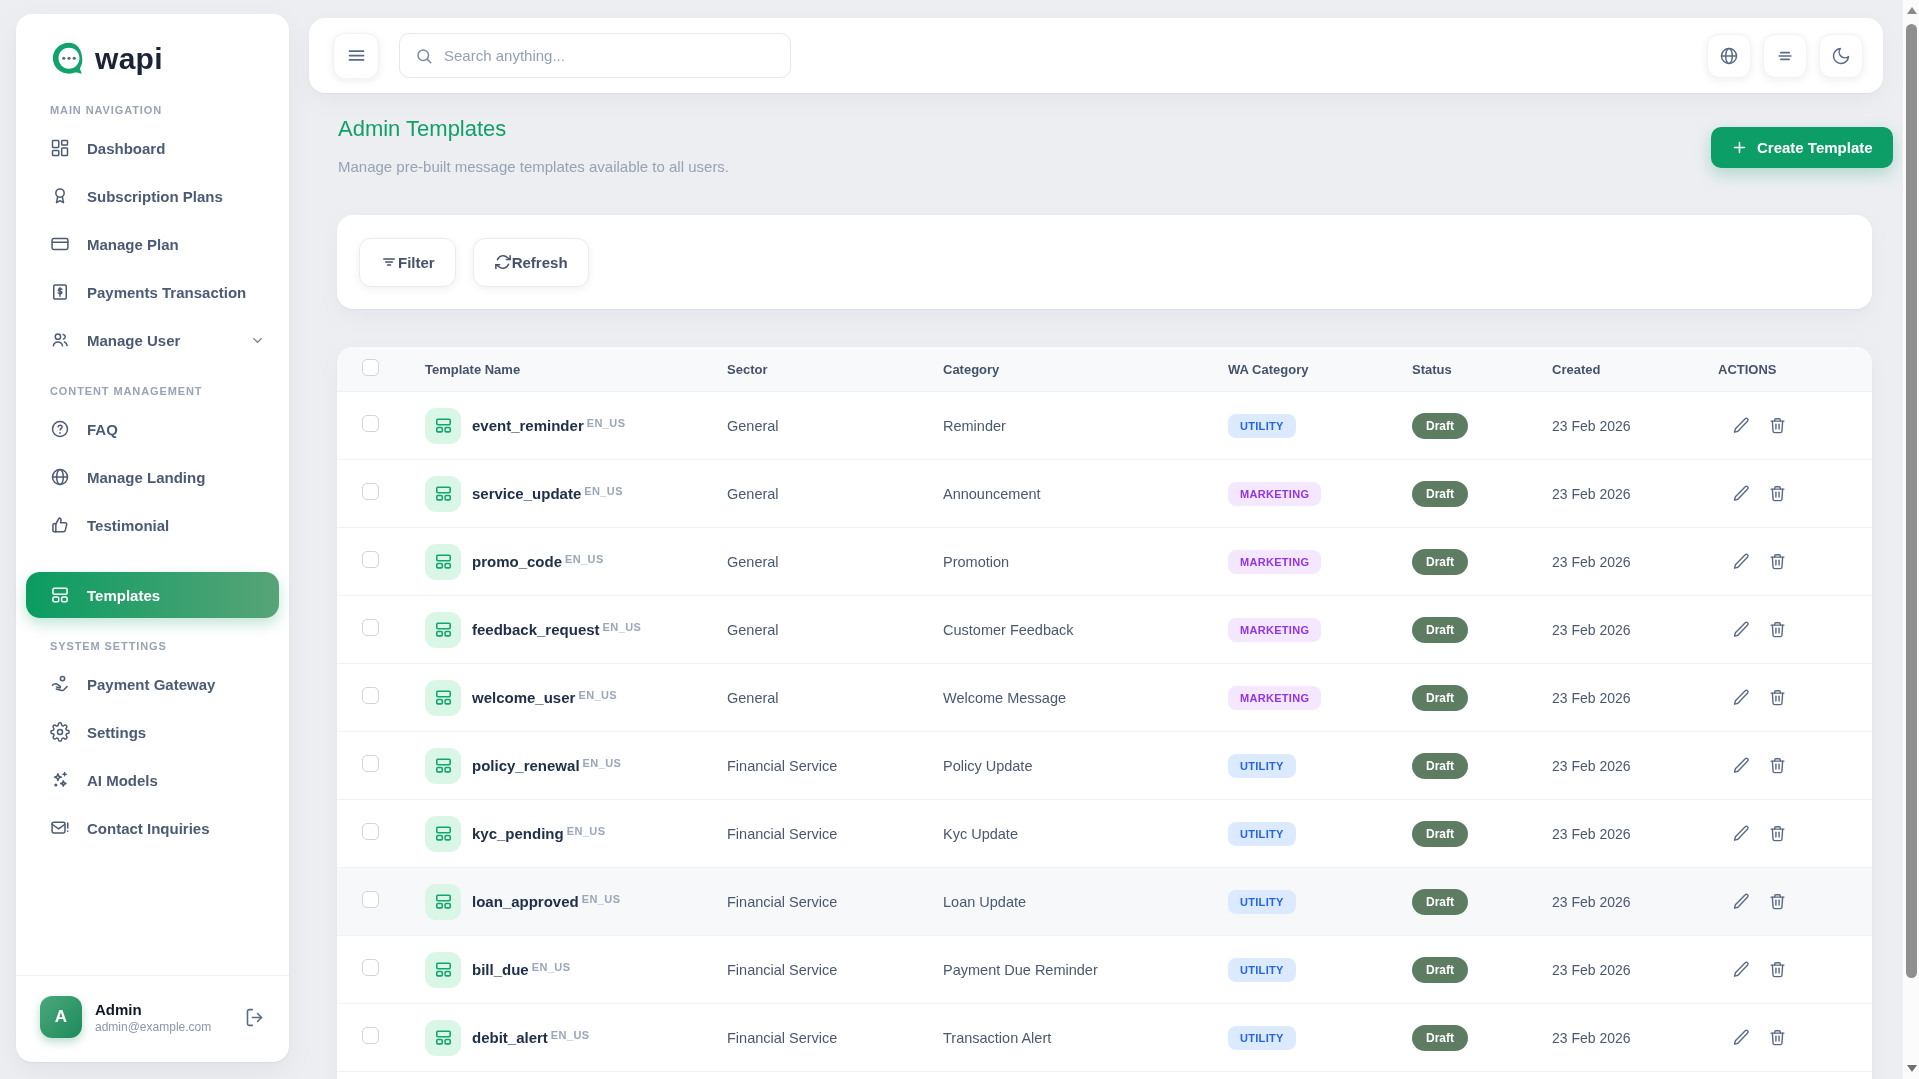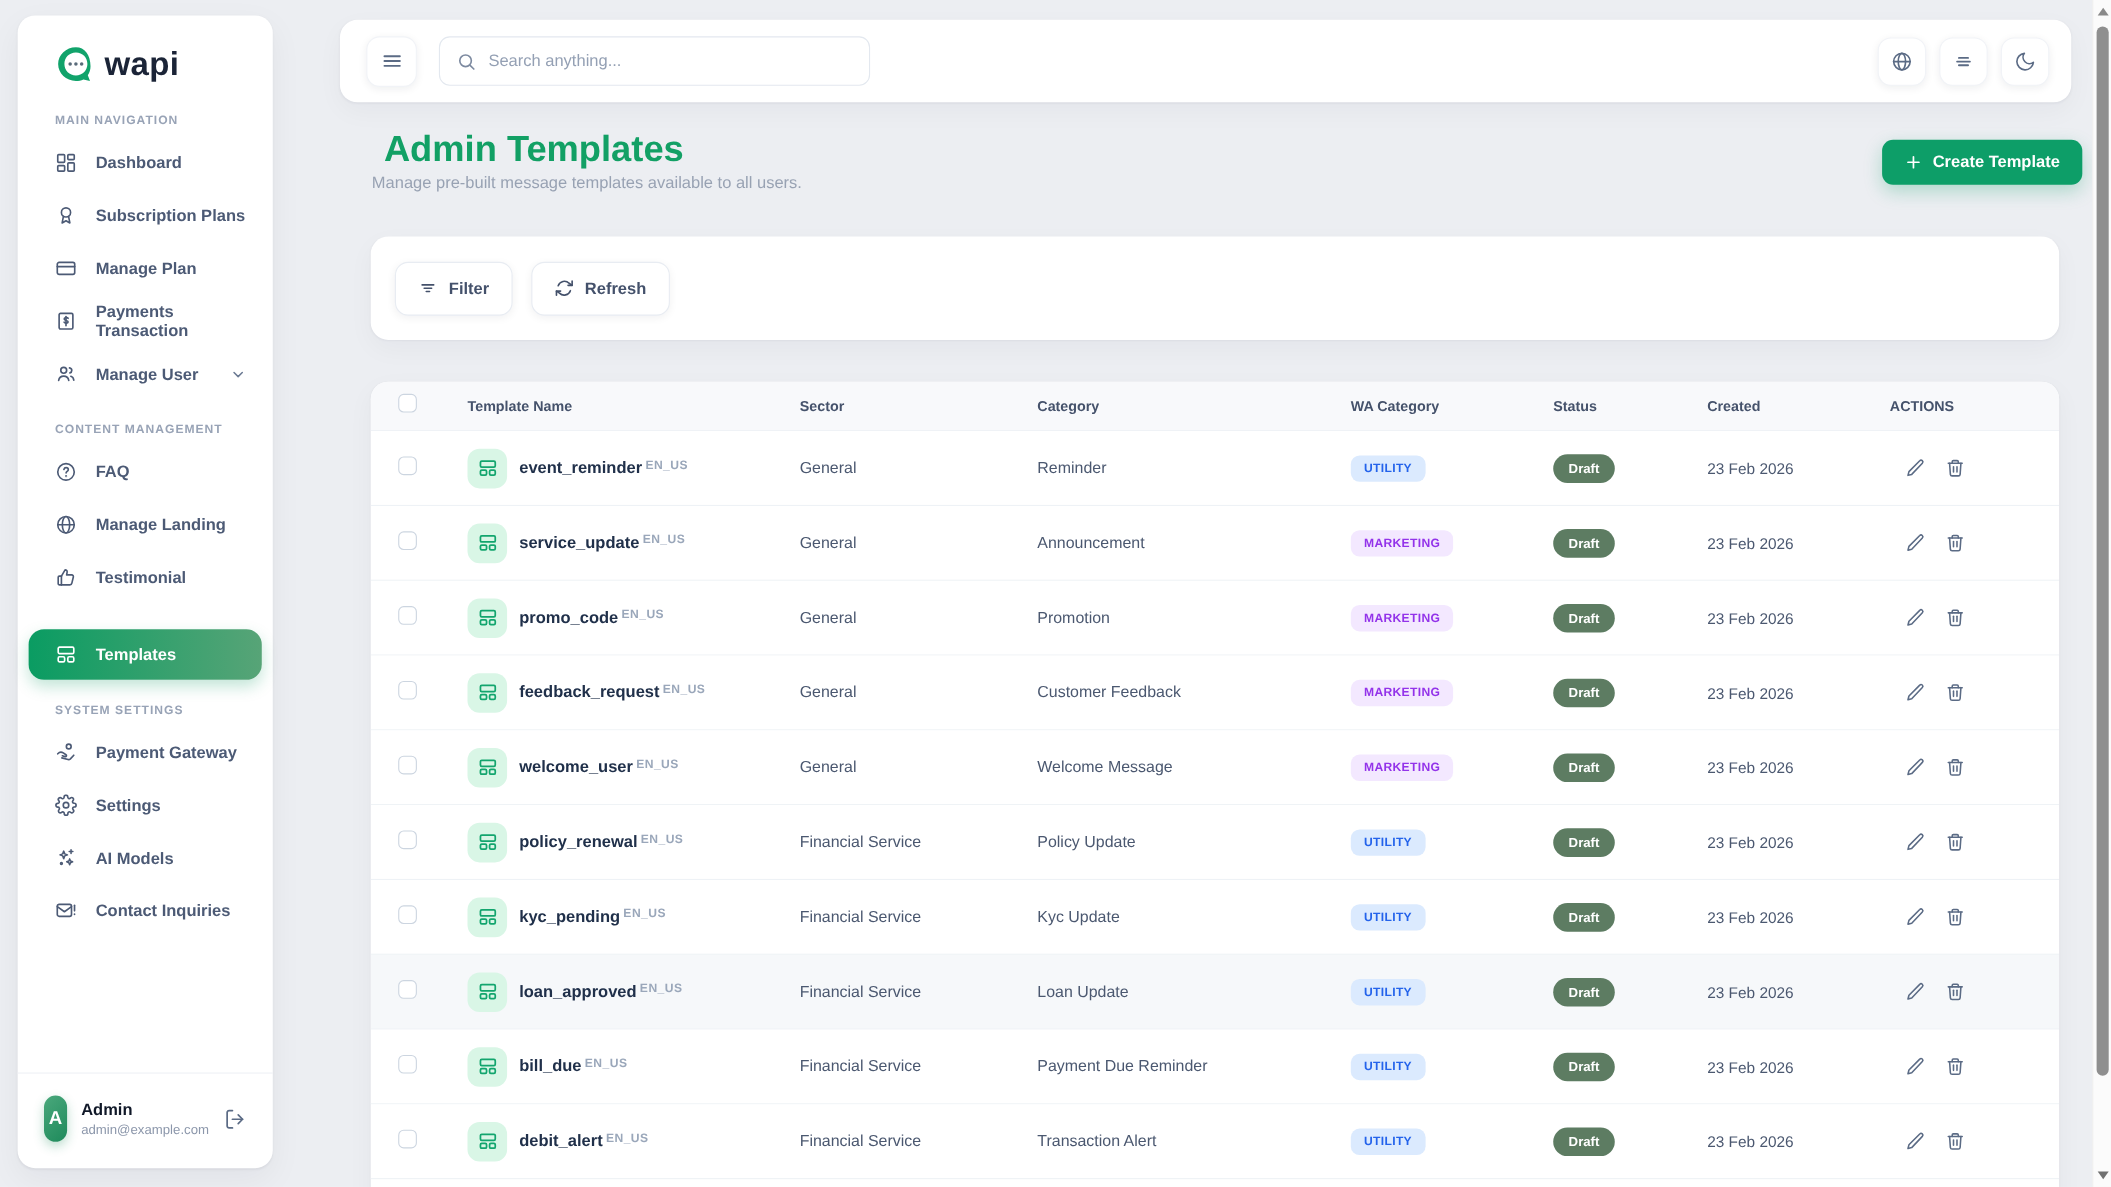--- a/index.html
+++ b/index.html
@@ -7,21 +7,21 @@
   body {
     background:#eceef2;
     font-family:"Liberation Sans", sans-serif;
     position:relative;
     color:#45526b;
   }
   svg { display:block; }
 
   
   .sidebar {
-    position:absolute; left:16px; top:14px; width:232px; height:1048px;
+    position:absolute; left:16px; top:14px; width:273px; height:1048px;
     background:#ffffff; border-radius:16px;
     box-shadow:0 1px 2px rgba(16,24,40,.05), 0 10px 30px rgba(16,24,40,.05);
   }
   .logo { display:flex; align-items:center; gap:7px; margin:26px 0 0 34px; }
   .logo-text { font-size:30px; font-weight:800; color:#1b2437; letter-spacing:.3px; }
   .nav { padding:0 10px; margin-top:26px; }
   .nav-label {
     font-size:11px; font-weight:700; letter-spacing:.9px; color:#98a3b6;
     margin:0 0 9px 24px;
   }
@@ -78,21 +78,21 @@
   .topbar-search input {
     border:none; outline:none; background:transparent; width:100%;
     font-size:15px; color:#45526b; font-family:"Liberation Sans", sans-serif;
   }
   .topbar-search input::placeholder { color:#94a0b4; }
   .topbar-spacer { flex:1; }
   .topbar-right { display:flex; gap:12px; }
   .topbar-right .icon-btn { width:44px; height:44px; }
 
   
-  .page-title { position:absolute; left:349px; top:116px; font-size:33px; font-weight:700; color:#12a065; }
+  .page-title { position:absolute; left:338px; top:116px; font-size:22px; font-weight:400; color:#12a065; }
   .page-subtitle { position:absolute; left:338px; top:158px; font-size:15px; color:#98a2b3; }
   .create-btn {
     position:absolute; left:1711px; top:127px; height:41px; padding:0 20px;
     background:#0d9e68; border-radius:10px; border:none; cursor:pointer;
     display:flex; align-items:center; gap:9px;
     color:#fff; font-size:15px; font-weight:600; font-family:"Liberation Sans", sans-serif;
     box-shadow:0 6px 16px rgba(13,158,104,.28);
   }
 
   
@@ -109,21 +109,21 @@
   }
   .tmpl-search input {
     border:none; outline:none; background:transparent; width:100%;
     font-size:14.5px; color:#45526b; font-family:"Liberation Sans", sans-serif;
   }
   .tmpl-search input::placeholder { color:#97a2b5; }
   .tool-btn {
     height:49px; padding:0 20px; background:#fff;
     border:1px solid #e8ecf2; border-radius:12px; cursor:pointer;
     box-shadow:0 2px 8px rgba(16,24,40,.06);
-    display:flex; align-items:center; gap:10px;
+    display:flex; align-items:center; gap:0;
     color:#44516b; font-size:15px; font-weight:600; font-family:"Liberation Sans", sans-serif;
   }
 
   
   .table-card {
     position:absolute; left:337px; top:347px; width:1535px; height:760px;
     background:#fff; border-radius:16px 16px 0 0; overflow:hidden;
     box-shadow:0 1px 2px rgba(16,24,40,.04), 0 8px 24px rgba(16,24,40,.04);
   }
   .tgrid { display:grid; grid-template-columns:88px 302px 216px 285px 184px 140px 166px 1fr; align-items:center; }

